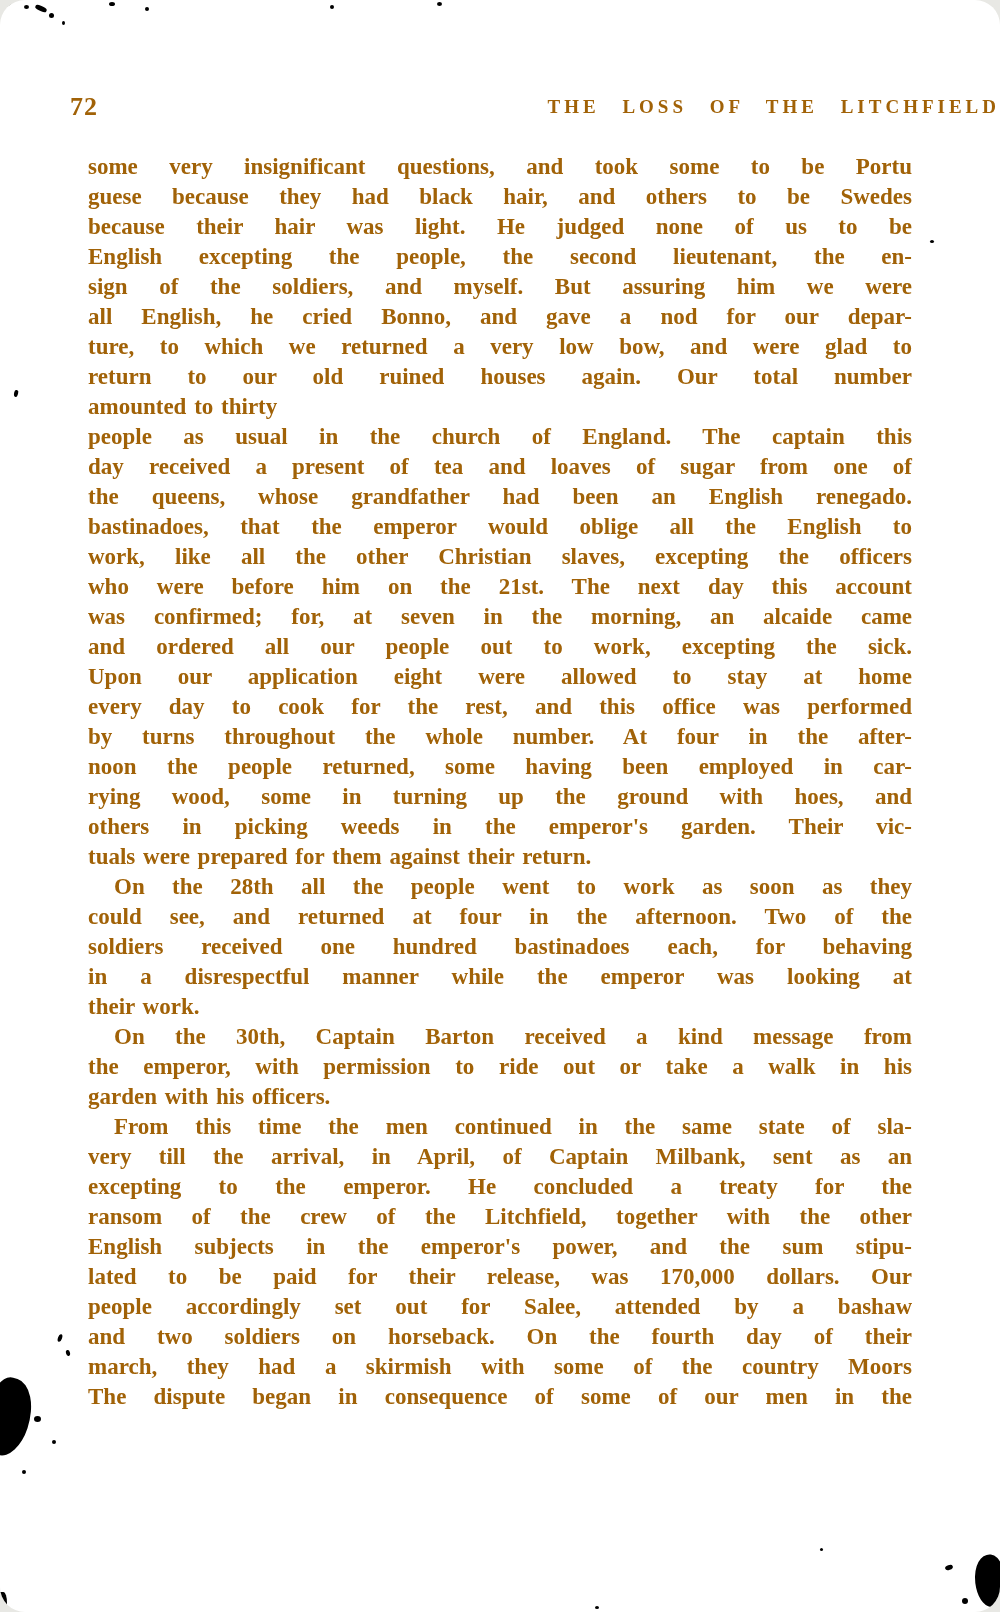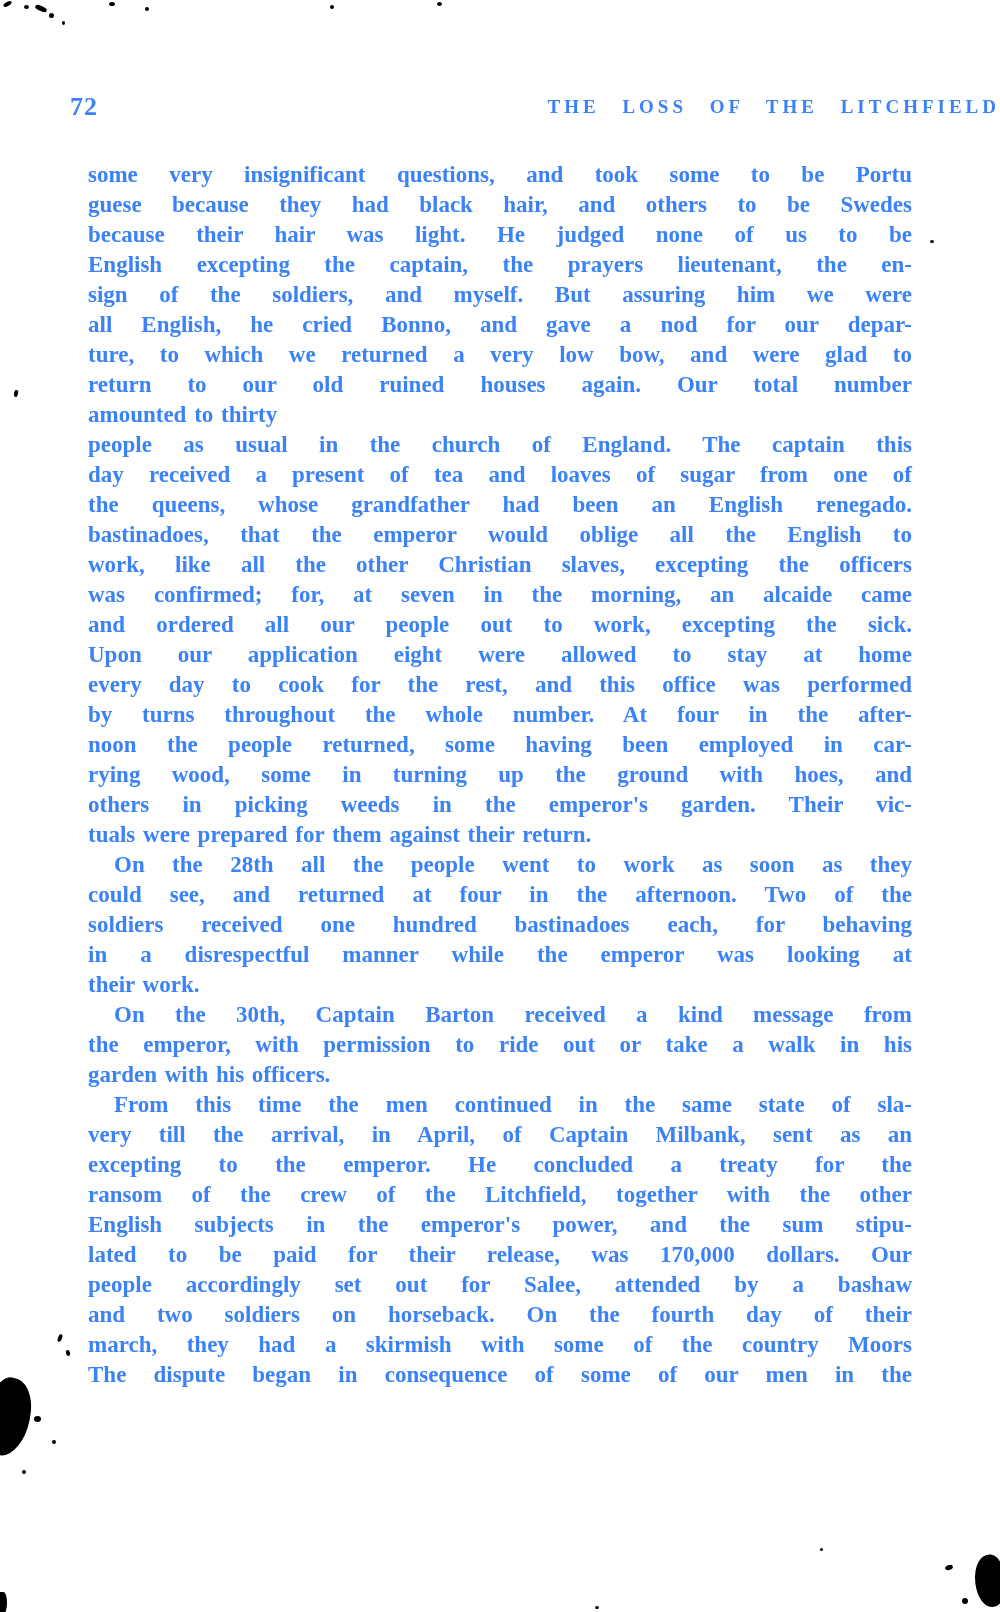--- a/index.html
+++ b/index.html
@@ -2,40 +2,41 @@
 <html><head>
 <meta charset="utf-8">
 <style>
   html,body{margin:0;padding:0;background:#e8e8e4;}
   .page{
     position:relative;
     width:1000px;height:1612px;
     background:#ffffff;
     overflow:hidden;
     font-family:"Liberation Serif","DejaVu Serif",serif;
-    color:#3b82f6;
+    color:#a16207;
+    border-radius:25px;
   }
   
   .header{
     position:absolute;left:0;top:92px;width:1000px;height:40px;
   }
   .page-number{
     position:absolute;left:70px;top:0;
     font-size:26px;font-weight:bold;letter-spacing:1px;
     font-family:"Liberation Serif","DejaVu Serif",serif;
   }
   .running-title{
     position:absolute;left:0;top:4px;width:1000px;
     text-align:right;
     font-size:19px;font-weight:bold;
     letter-spacing:4px;word-spacing:14px;
   }
   
   .body-text{
-    position:absolute;left:88px;top:152px;width:824px;margin-top:8px;
+    position:absolute;left:88px;top:152px;width:824px;
   }
   .line{
     height:30px;line-height:30px;
     font-size:23px;font-weight:bold;
     text-align:justify;text-align-last:justify;
     white-space:normal;overflow:visible;
     word-spacing:2px;
   }
   .line.indent{text-indent:26px;}
   .line.end{text-align-last:left;}
@@ -59,31 +60,32 @@
 
   <div class="header">
     <span class="page-number">72</span>
     <div class="running-title">THE LOSS OF THE LITCHFIELD</div>
   </div>
 
   <div class="body-text">
       <div class="line">some very insignificant questions, and took some to be Portu</div>
       <div class="line">guese because they had black hair, and others to be Swedes</div>
       <div class="line">because their hair was light.  He judged none of us to be</div>
-      <div class="line">English excepting the captain, the prayers lieutenant, the en-</div>
+      <div class="line">English excepting the people, the second lieutenant, the en-</div>
       <div class="line">sign of the soldiers, and myself.  But assuring him we were</div>
       <div class="line">all English, he cried Bonno, and gave a nod for our depar-</div>
       <div class="line">ture, to which we returned a very low bow, and were glad to</div>
       <div class="line">return to our old ruined houses again.  Our total number</div>
       <div class="line end">amounted to thirty</div>
       <div class="line">people as usual in the church of England.  The captain this</div>
       <div class="line">day received a present of tea and loaves of sugar from one of</div>
       <div class="line">the queens, whose grandfather had been an English renegado.</div>
       <div class="line">bastinadoes, that the emperor would oblige all the English to</div>
       <div class="line">work, like all the other Christian slaves, excepting the officers</div>
+      <div class="line">who were before him on the 21st.  The next day this account</div>
       <div class="line">was confirmed; for, at seven in the morning, an alcaide came</div>
       <div class="line">and ordered all our people out to work, excepting the sick.</div>
       <div class="line">Upon our application eight were allowed to stay at home</div>
       <div class="line">every day to cook for the rest, and this office was performed</div>
       <div class="line">by turns throughout the whole number.  At four in the after-</div>
       <div class="line">noon the people returned, some having been employed in car-</div>
       <div class="line">rying wood, some in turning up the ground with hoes, and</div>
       <div class="line">others in picking weeds in the emperor's garden.  Their vic-</div>
       <div class="line end">tuals were prepared for them against their return.</div>
       <div class="line indent">On the 28th all the people went to work as soon as they</div>

